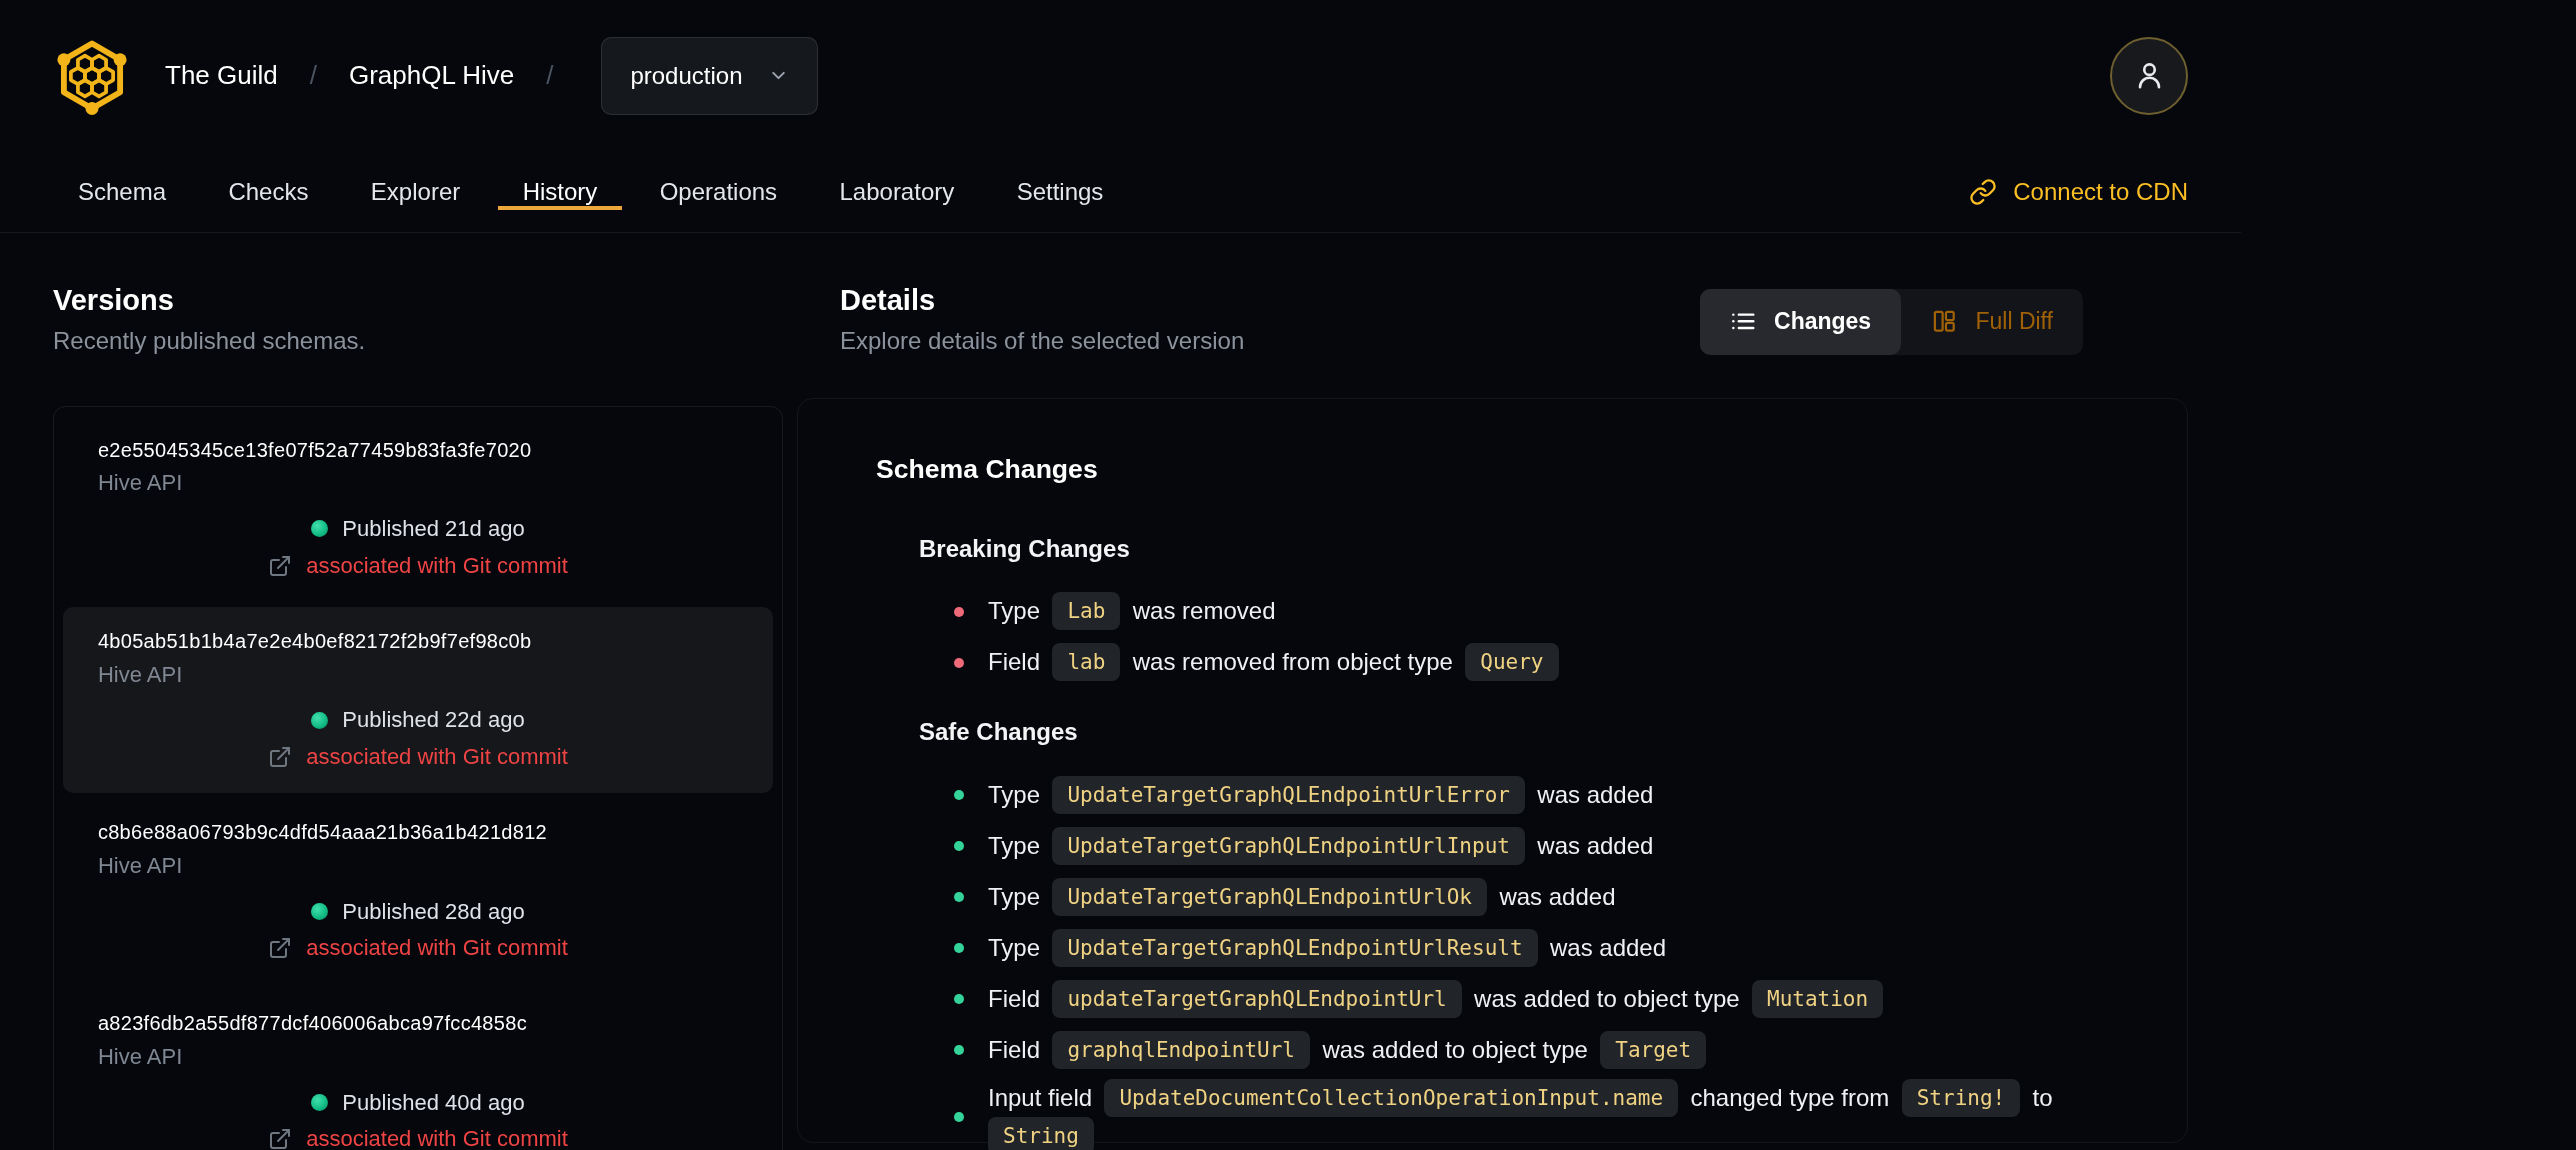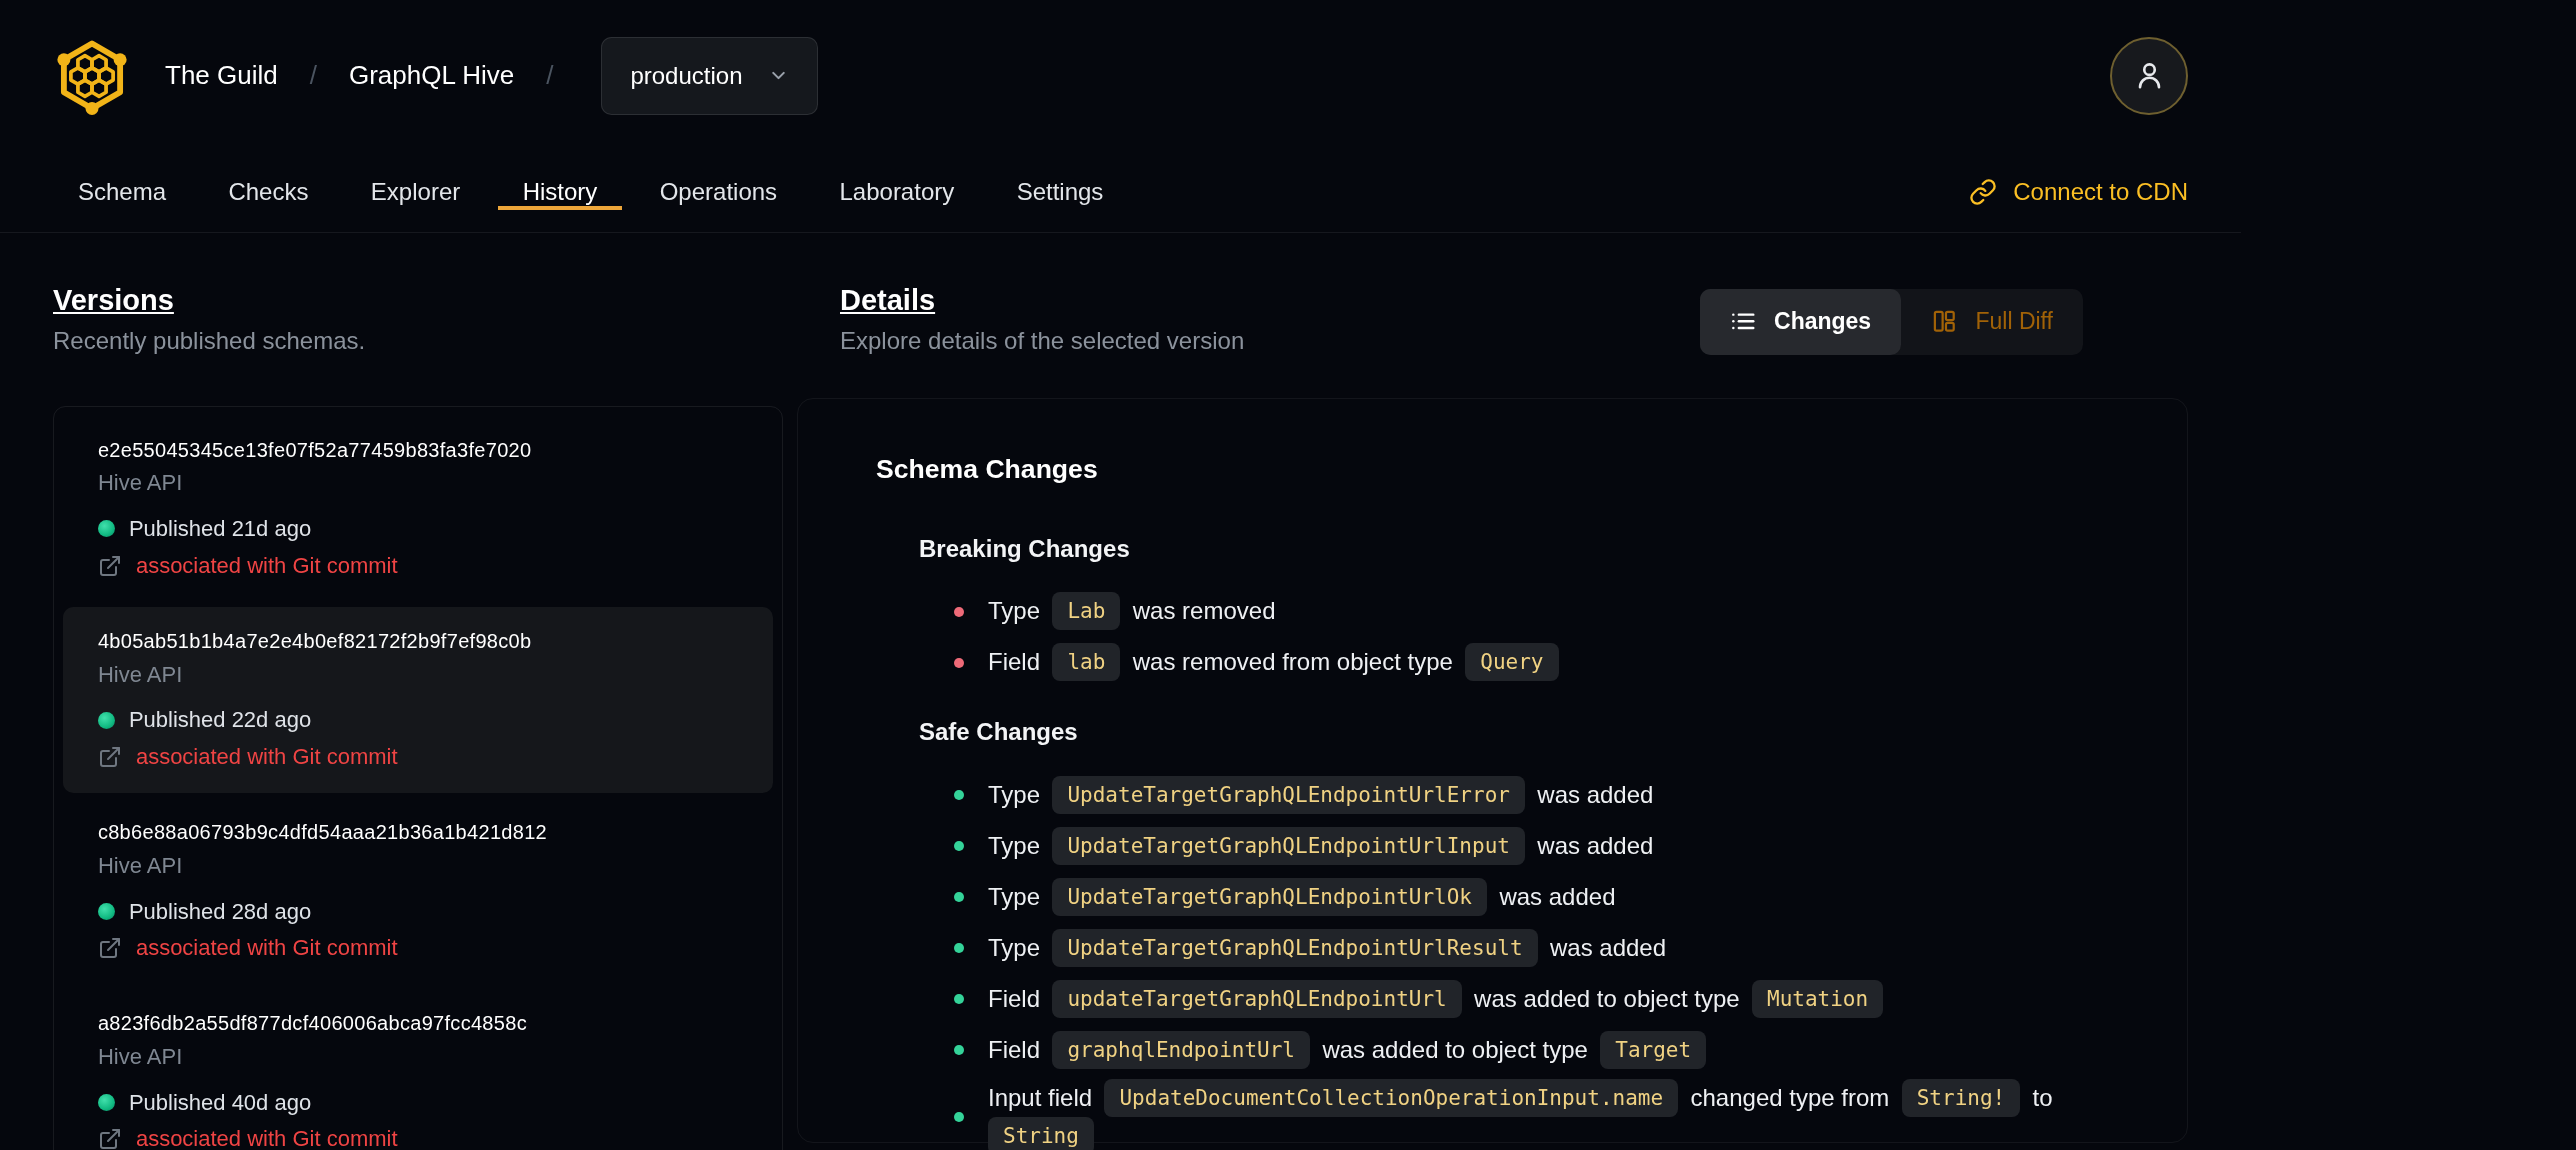--- a/index.html
+++ b/index.html
@@ -29,31 +29,31 @@
     border-top:4.4px solid transparent; border-bottom:4.4px solid transparent; }
   .tab.active { color:#ffffff; border-bottom-color:var(--amber); }
   .cdn-link { margin-left:auto; display:flex; align-items:center; gap:16px; color:var(--cdn);
     font-size:24px; cursor:pointer; }
   .cdn-link svg { width:28px; height:28px; }
 
   
   .main { display:flex; gap:14px; padding:50px 53px 0 53px; }
   .col-left { width:730px; flex:none; }
   .col-right { flex:1; min-width:0; }
-  .panel-title { margin:0; font-size:29px; font-weight:bold; color:#fff; line-height:1.2;text-decoration:underline; }
+  .panel-title { margin:0; font-size:29px; font-weight:bold; color:#fff; line-height:1.2; }
   .panel-sub { margin:8.9px 0 0 0; font-size:24px; color:#8b929c; }
 
   
   .list-box { margin-top:51px; border:1.3px solid rgba(255,255,255,0.08); border-radius:12.4px;
     padding:8.9px; height:798px; }
   .version-card { padding:23px 35px; border-radius:10.6px; margin-bottom:5.3px; cursor:pointer; }
   .version-card.selected { background:#15171b; }
   .v-hash { font-size:20px; color:#ffffff; letter-spacing:0.3px; margin-bottom:8.9px; }
   .v-service { font-size:22px; color:#7f8792; margin-bottom:19.5px; }
-  .v-row { display:flex; align-items:center; gap:14px; font-size:22px; }
+  .v-row { display:flex; align-items:center; gap:14px; font-size:22px;justify-content:center; }
   .v-status { color:#dfe3e8; margin-bottom:10.6px; }
   .v-git { color:#ef4444; }
   .v-git svg { width:24px; height:24px; color:#6f7781; flex:none; }
   .dot { width:17px; height:17px; border-radius:50%; flex:none;
     background:radial-gradient(circle at 38% 35%, #41e0ac 0%, var(--dot) 60%, #0a7d5c 100%); }
 
   
   .detail-head { display:flex; align-items:flex-end; justify-content:space-between; padding-left:43px; padding-right:105px; }
   .toggle { display:flex; background:#121419; border-radius:10.6px; margin-top:3.5px; }
   .toggle button { display:flex; align-items:center; gap:17.7px; height:66px; padding:0 30px; border:none;

